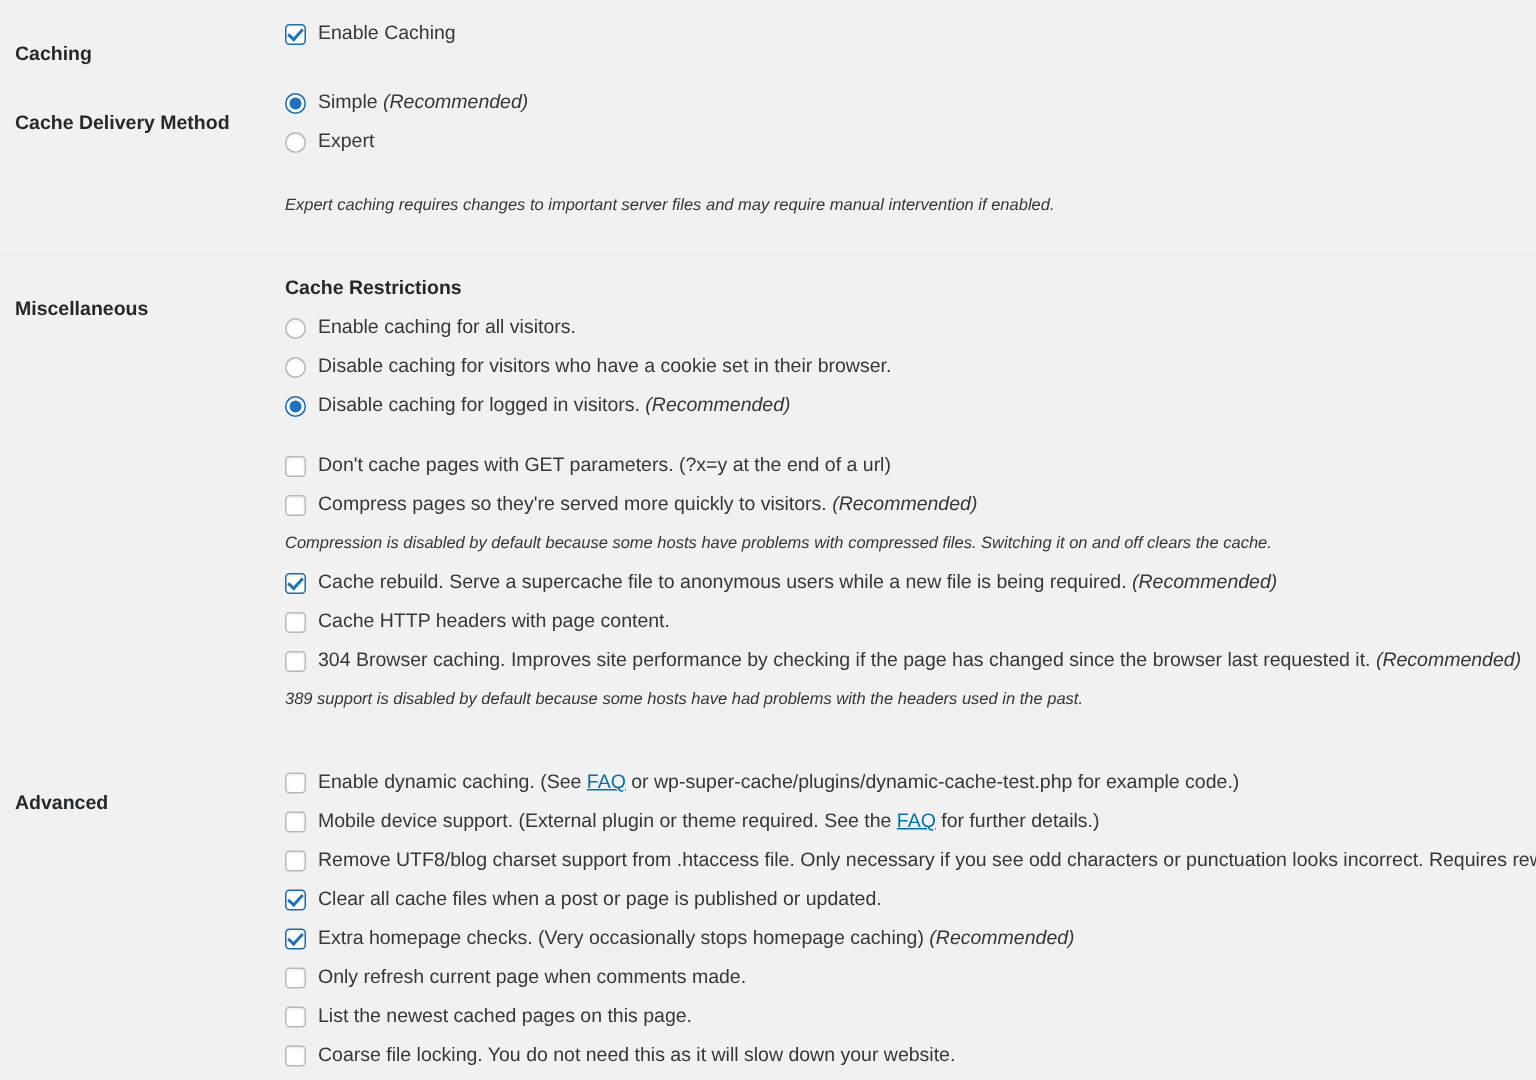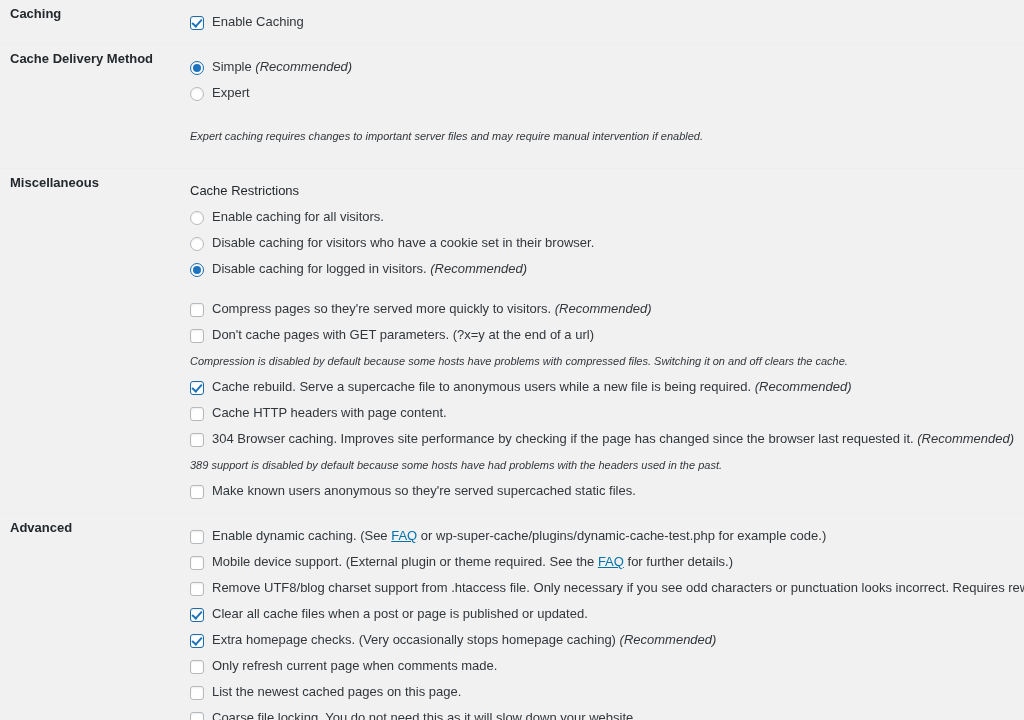--- a/index.html
+++ b/index.html
@@ -28,21 +28,21 @@
   }
   .form-row.first {
     border-top: none;
   }
 
   .row-label {
     width: 190px;
     min-width: 190px;
     box-sizing: border-box;
     padding-left: 10px;
-    padding-top: 6px;
+    padding-top: 28px;
     font-weight: bold;
     font-size: 13px;
     color: #23282d;
     line-height: 1.3;
   }
 
   .row-field {
     flex: 1;
     box-sizing: border-box;
     padding-top: 14px;
@@ -129,21 +129,21 @@
 
   .note {
     font-style: italic;
     font-size: 11px;
     color: #32373c;
     line-height: 16px;
     margin-bottom: 10px;
   }
 
   .sub-heading {
-    font-weight: normal;
+    font-weight: bold;
     font-size: 13px;
     color: #23282d;
     margin-bottom: 10px;
     line-height: 16px;
   }
 
   .group-gap {
     height: 14px;
   }
 
@@ -204,51 +204,47 @@
 
       <div class="opt">
         <span class="rdo checked"></span>
         <span class="opt-text"><span>Disable caching for logged in visitors.</span><span class="rec"> (Recommended)</span></span>
       </div>
 
       <div class="group-gap"></div>
 
       <div class="opt">
         <span class="cbx"></span>
+        <span class="opt-text">Don't cache pages with GET parameters. (?x=y at the end of a url)</span>
+      </div>
+
+      <div class="opt">
+        <span class="cbx"></span>
         <span class="opt-text"><span>Compress pages so they're served more quickly to visitors.</span><span class="rec"> (Recommended)</span></span>
       </div>
 
-      <div class="opt">
-        <span class="cbx"></span>
-        <span class="opt-text">Don't cache pages with GET parameters. (?x=y at the end of a url)</span>
-      </div>
-
       <div class="note">Compression is disabled by default because some hosts have problems with compressed files. Switching it on and off clears the cache.</div>
 
       <div class="opt">
         <span class="cbx checked"></span>
         <span class="opt-text"><span>Cache rebuild. Serve a supercache file to anonymous users while a new file is being required.</span><span class="rec"> (Recommended)</span></span>
       </div>
 
       <div class="opt">
         <span class="cbx"></span>
         <span class="opt-text">Cache HTTP headers with page content.</span>
       </div>
 
       <div class="opt">
         <span class="cbx"></span>
         <span class="opt-text"><span>304 Browser caching. Improves site performance by checking if the page has changed since the browser last requested it.</span><span class="rec"> (Recommended)</span></span>
       </div>
 
       <div class="note">389 support is disabled by default because some hosts have had problems with the headers used in the past.</div>
 
-      <div class="opt">
-        <span class="cbx"></span>
-        <span class="opt-text">Make known users anonymous so they're served supercached static files.</span>
-      </div>
 
     </div>
   </div>
 
   <div class="form-row">
     <div class="row-label">Advanced</div>
     <div class="row-field">
 
       <div class="opt">
         <span class="cbx"></span>

